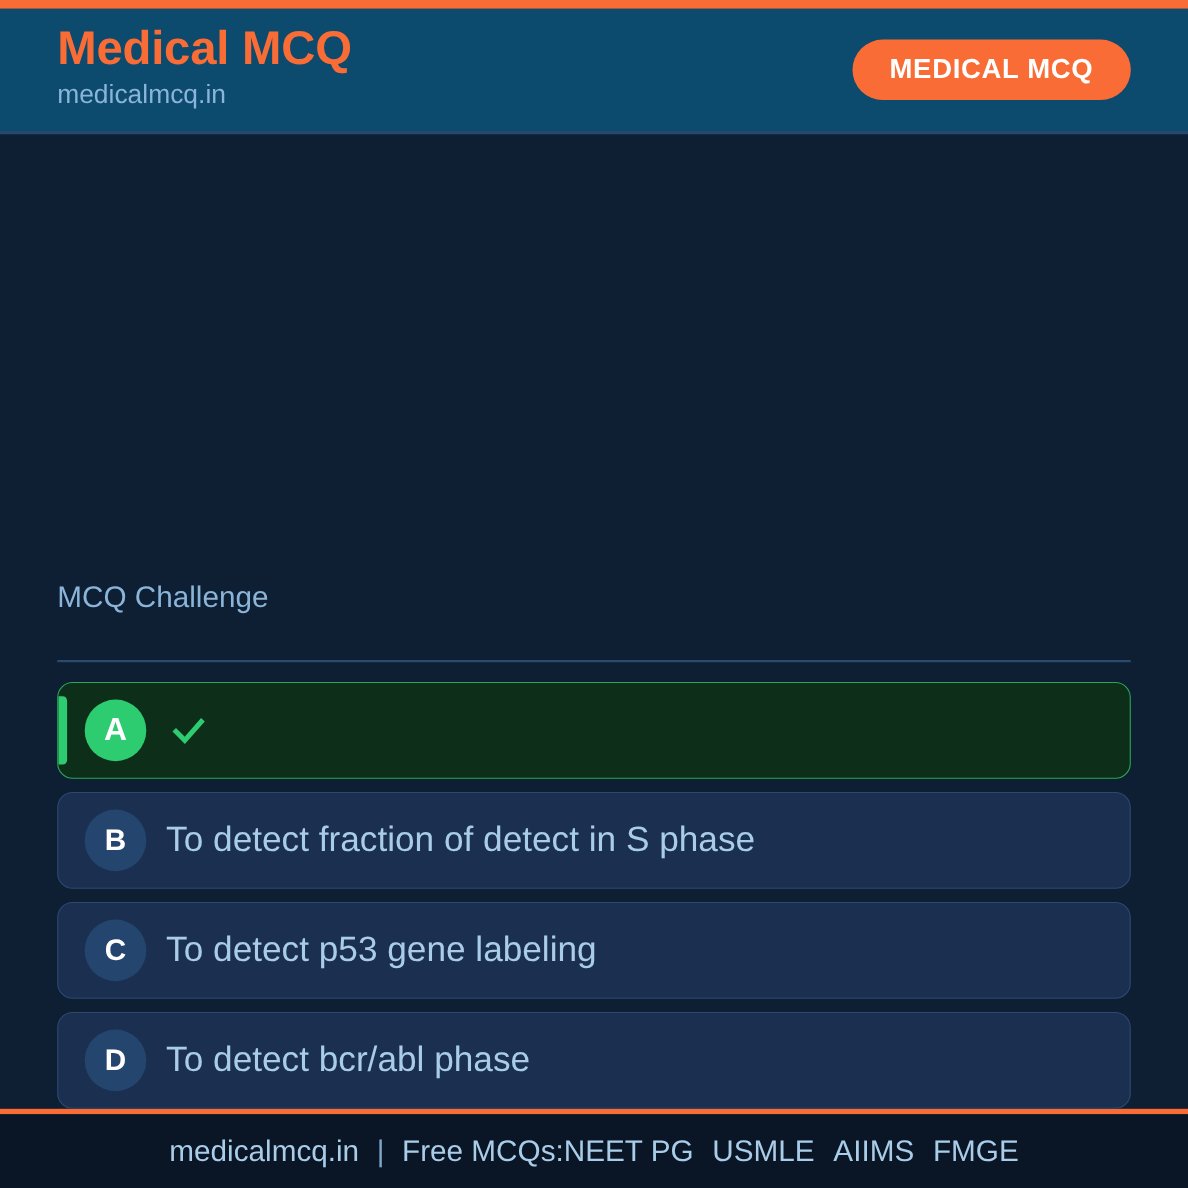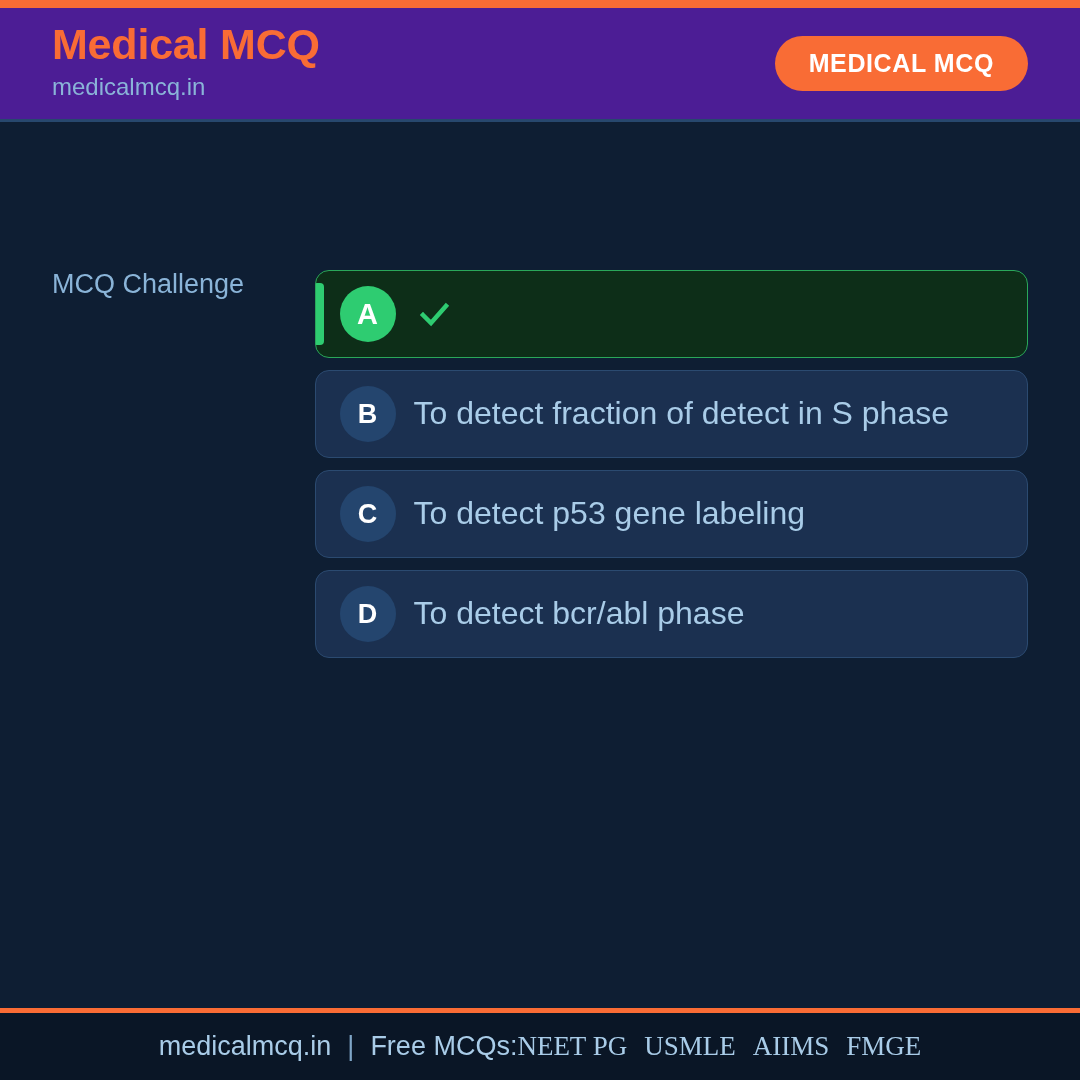--- a/index.html
+++ b/index.html
@@ -27,21 +27,21 @@
     height: 8px;
     width: 100%;
     background: #f96c35;
     flex: 0 0 auto;
   }
 
   
   .header {
     flex: 0 0 auto;
     height: 114px;
-    background: #4c1d95;
+    background: #0c4a6e;
     border-bottom: 3px solid #27486e;
     box-sizing: border-box;
     display: flex;
     align-items: center;
     justify-content: space-between;
     padding: 0 52px 0 52px;
   }
   .brand {
     display: flex;
     flex-direction: column;
@@ -70,21 +70,22 @@
     padding: 13px 34px;
     white-space: nowrap;
   }
 
   
   .main {
     flex: 1 1 auto;
     padding: 0 52px;
     box-sizing: border-box;
     display: flex;
-    justify-content: space-between;
+    flex-direction: column;
+    justify-content: flex-end;
     padding-top: 148px;
   }
   .eyebrow {
     color: #8ab4d8;
     font-size: 27px;
     line-height: 1.1;
     margin-bottom: 14px;
   }
   .question {
     color: #ffffff;
@@ -195,21 +196,20 @@
     white-space: pre;
   }
   .footer-sep {
     color: #7fa6c8;
     font-size: 27px;
     padding: 0 16px;
   }
   .footer-exams {
     display: flex;
     gap: 17px;
-    font-family: Liberation Serif, serif;
   }
 </style>
 </head>
 <body>
 
 <div class="page">
 
   <div class="top-accent"></div>
 
   <div class="header">

